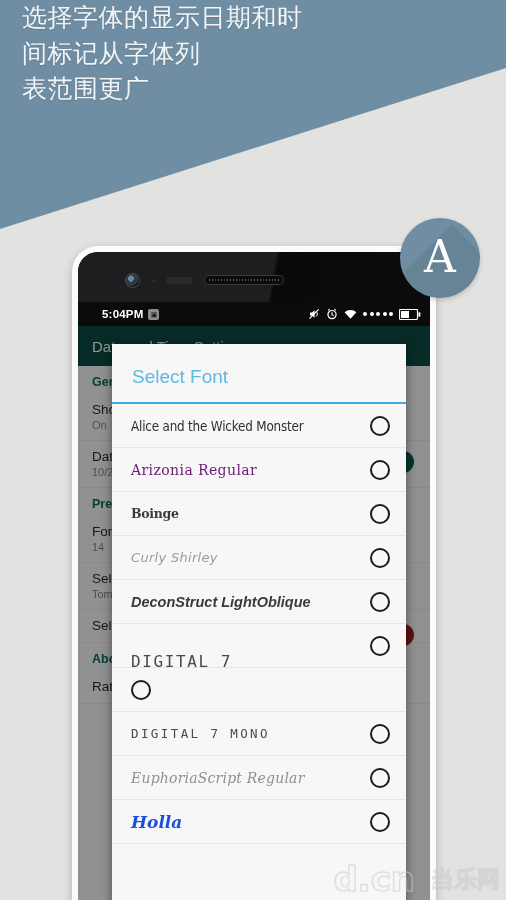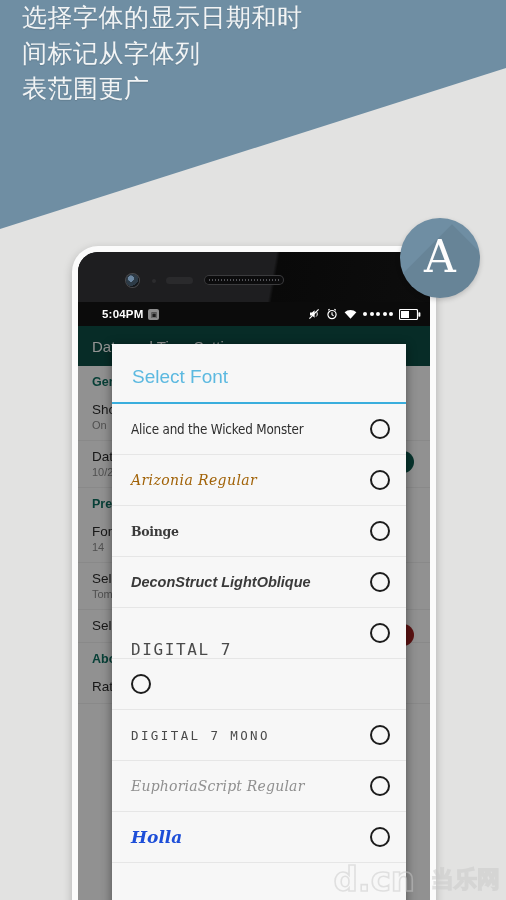--- a/index.html
+++ b/index.html
@@ -153,29 +153,29 @@
   }
   .dialog-head{
     padding:22px 20px 14px 20px;
     border-bottom:2px solid #3aaedd;
   }
   .dialog-title{
     color:#5cb9e0; font-size:19px; font-weight:400;
   }
   .font-list{ position:relative; }
   .font-row{
-    height:51px; display:flex; align-items:center;
+    height:44px; display:flex; align-items:center;
     padding:0 16px 0 19px;
     border-bottom:1px solid #e6e6e6;
     background:#f7f7f7;
   }
   .font-name{ flex:1; font-size:14px; color:#3a3a3a; padding-right:8px; }
   
   .f-alice{ font-family:"DejaVu Sans", sans-serif; font-size:12px; letter-spacing:-.2px; color:#2e2e2e; transform:scaleY(1.15); transform-origin:left center; }
-  .f-arizonia{ font-family:"DejaVu Serif", serif; font-style:italic; font-size:14px; color:#a16207; letter-spacing:.4px; }
+  .f-arizonia{ font-family:"DejaVu Serif", serif; font-size:14px; color:#701a75; letter-spacing:.4px; }
   .f-boinge{ font-family:"DejaVu Serif", serif; font-weight:bold; font-size:12.5px; color:#3b3b3b; letter-spacing:-.3px; }
   .f-curly{ font-family:"DejaVu Sans", sans-serif; font-size:13px; color:#9c9c9c; font-style:italic; letter-spacing:.3px; }
   .f-decon{ font-family:"Liberation Sans", sans-serif; font-style:italic; font-weight:bold; font-size:14.5px; color:#3a3a3a; }
   .f-d7{ font-family:"DejaVu Sans Mono", monospace; font-size:16px; color:#4a4a4a; letter-spacing:1.6px;margin-top:32px; }
   .f-d7i{ font-family:"DejaVu Sans Mono", monospace; font-style:italic; font-size:12.5px; color:#4a4a4a; letter-spacing:1.4px; }
   .f-d7m{ font-family:"DejaVu Sans Mono", monospace; font-size:12.5px; color:#4a4a4a; letter-spacing:2.4px; }
   .f-euph{ font-family:"DejaVu Serif", serif; font-style:italic; font-size:14px; color:#8f8f8f; letter-spacing:.2px; }
   .f-holla{ font-family:"DejaVu Serif", serif; font-weight:bold; font-style:italic; font-size:17px; color:#1d4ed8; }
   .radio{
     width:20px; height:20px; border-radius:50%;
@@ -318,20 +318,24 @@
           </div>
           <div class="font-row">
             <span class="font-name f-arizonia">Arizonia Regular</span>
             <span class="radio"></span>
           </div>
           <div class="font-row">
             <span class="font-name f-boinge">Boinge</span>
             <span class="radio"></span>
           </div>
           <div class="font-row">
+            <span class="font-name f-curly">Curly Shirley</span>
+            <span class="radio"></span>
+          </div>
+          <div class="font-row">
             <span class="font-name f-decon">DeconStruct LightOblique</span>
             <span class="radio"></span>
           </div>
           <div class="font-row">
             <span class="font-name f-d7">DIGITAL 7</span>
             <span class="radio"></span>
           </div>
           <div class="font-row">
             <span class="radio"></span>
           </div>

